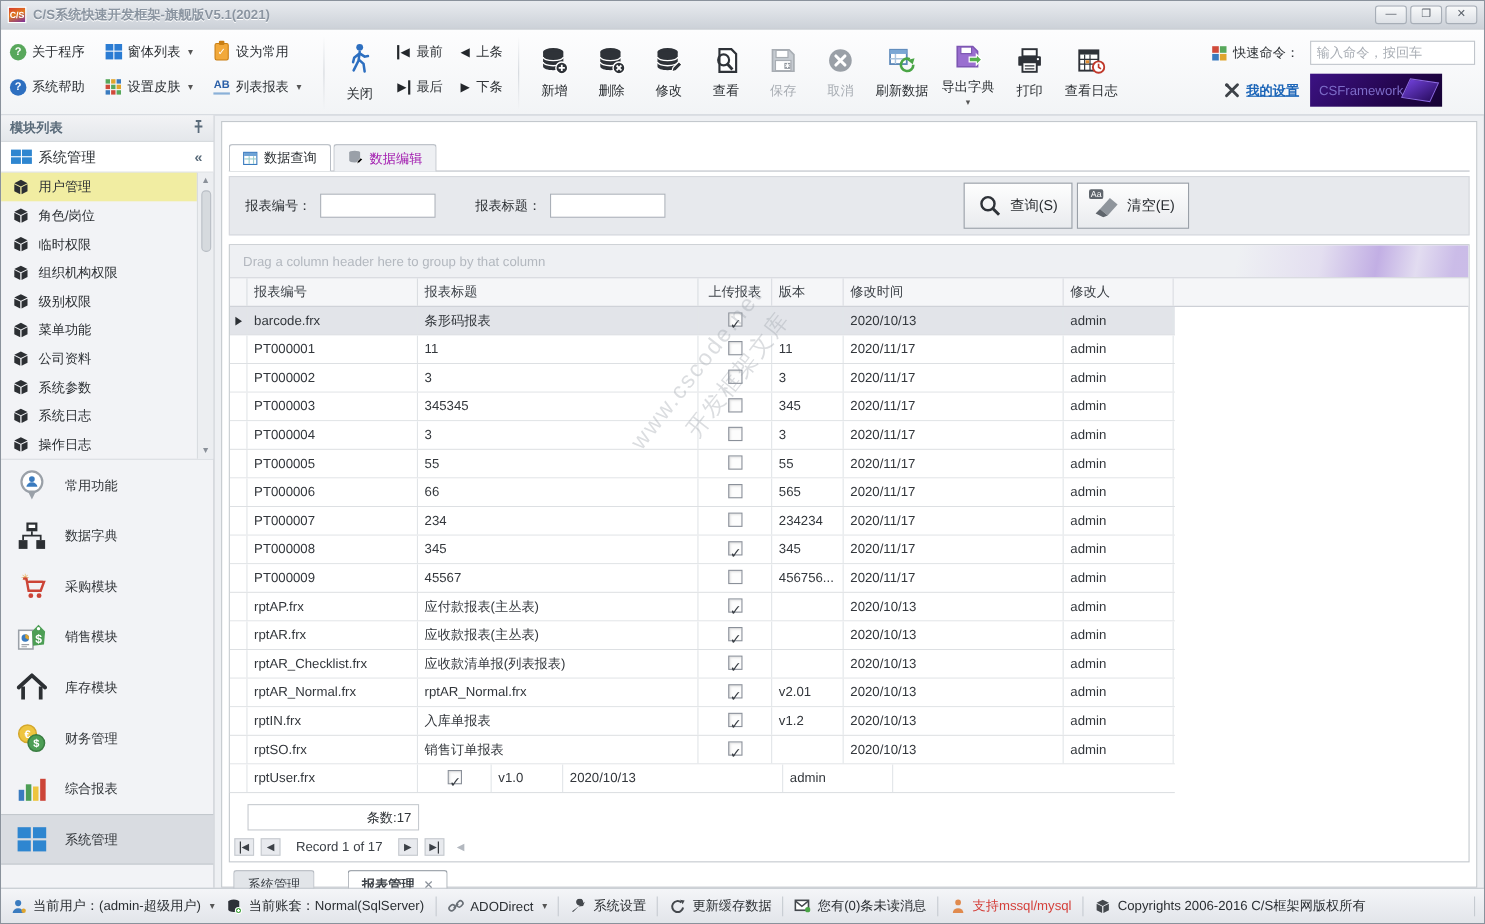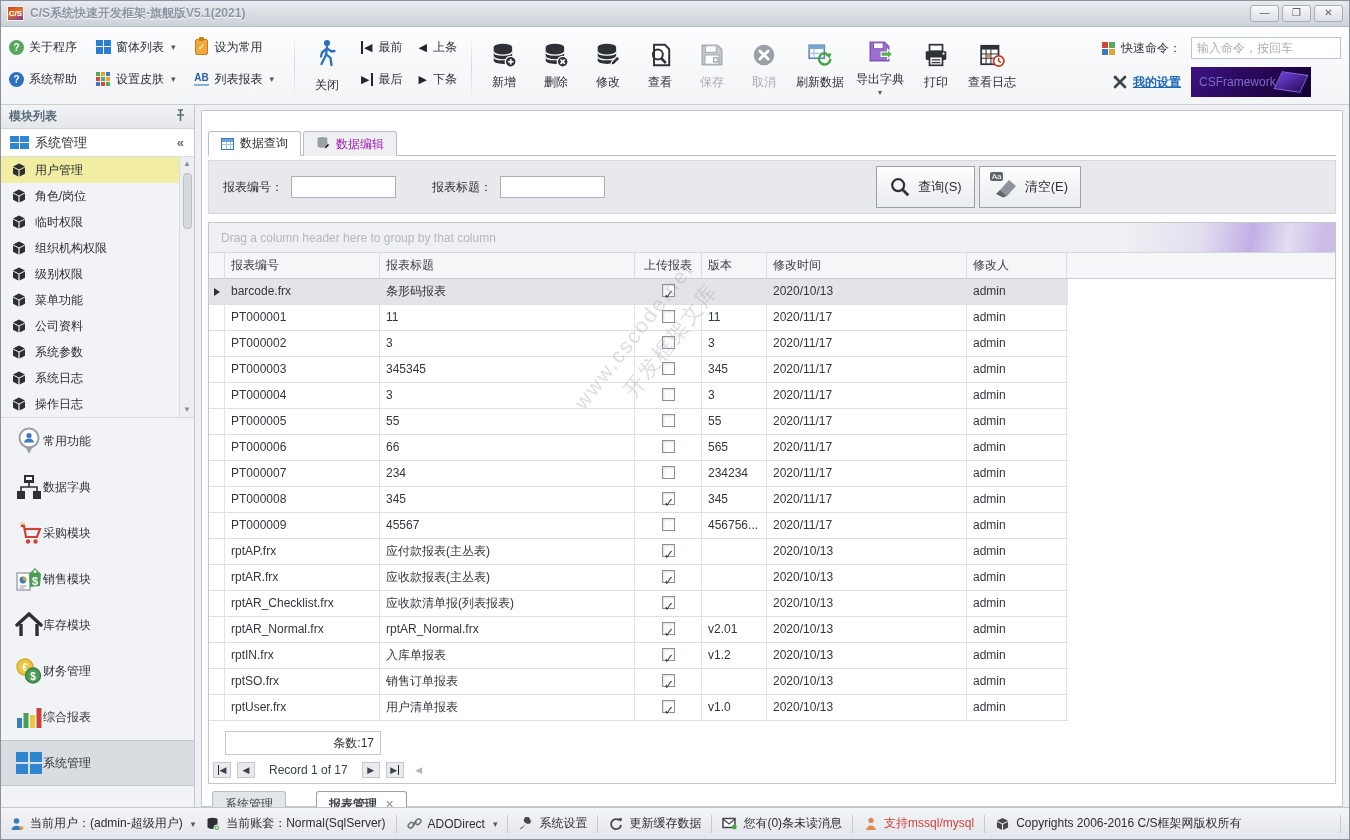--- a/index.html
+++ b/index.html
@@ -59,21 +59,21 @@
   .chev { color:#5a6b7a; font-size:13px; font-weight:bold; }
   .items-wrap { display:flex; border-bottom:1px solid #d9dce0; }
   .items { flex:1; }
   .side-item { height:26px; display:flex; align-items:center; gap:8px; padding:0 6px 0 10px; cursor:pointer; color:#2b2f33; }
   .side-item.selected { background:#f1eda2; }
   .vscroll { width:15px; background:#eceef1; border-left:1px solid #d9dce0; display:flex; flex-direction:column; align-items:center; }
   .scr-arrow { height:14px; font-size:8px; color:#8a9099; line-height:14px; cursor:pointer; }
   .scr-thumb { width:9px; height:56px; background:#d6dade; border:1px solid #b9bec5; border-radius:4px; margin-top:2px; cursor:pointer; }
   .scr-fill { flex:1; }
   .modules { flex:1; }
-  .module { height:46px; display:flex; align-items:center; gap:0; padding:0 14px; cursor:pointer; }
+  .module { height:46px; display:flex; align-items:center; gap:16px; padding:0 14px; cursor:pointer; }
   .module.selected { background:#d9dce1; border-top:1px solid #c3c8cd; border-bottom:1px solid #c3c8cd; }
   .mod-ico { width:28px; height:28px; display:flex; align-items:center; justify-content:center; flex:0 0 auto; }
 
   
   .main { flex:1; padding:5px 6px 0 6px; display:flex; flex-direction:column; min-width:0; }
   .main-outer { flex:1; background:#fff; border:1px solid #c3c8cd; display:flex; flex-direction:column; padding:19px 6px 0 6px; min-height:0; }
   .tabstrip { display:flex; height:26px; border-bottom:1px solid #b9bec5; flex:0 0 auto; }
   .tab { display:flex; align-items:center; gap:6px; padding:0 12px; border:1px solid #b9bec5; border-bottom:none; border-radius:3px 3px 0 0; margin-right:2px; cursor:pointer; color:#a21caf; background:#eef0f3; position:relative; top:1px; }
   .tab.active { background:#fff; color:#2b2f33; border-bottom:1px solid #fff; z-index:2; }
   .tq-icon { width:13px; height:12px; border:1px solid #3a7bbf; background:linear-gradient(#6ea3d6 0 3px,#fff 3px); position:relative; }
@@ -830,21 +830,20 @@
                 <div class="td c-title">销售订单报表</div>
                 <div class="td c-upload"><span class="cbx checked"></span></div>
                 <div class="td c-ver"></div>
                 <div class="td c-date">2020/10/13</div>
                 <div class="td c-user">admin</div>
               </div>
 
               <div class="tr">
                 <div class="ind"></div>
                 <div class="td c-id">rptUser.frx</div>
-                <div class="td c-title">用户清单报表</div>
                 <div class="td c-upload"><span class="cbx checked"></span></div>
                 <div class="td c-ver">v1.0</div>
                 <div class="td c-date">2020/10/13</div>
                 <div class="td c-user">admin</div>
               </div>
 
             <div class="watermark">
               <span>www.cscode.net</span>
               <span class="wl2">开发框架文库</span>
             </div>

